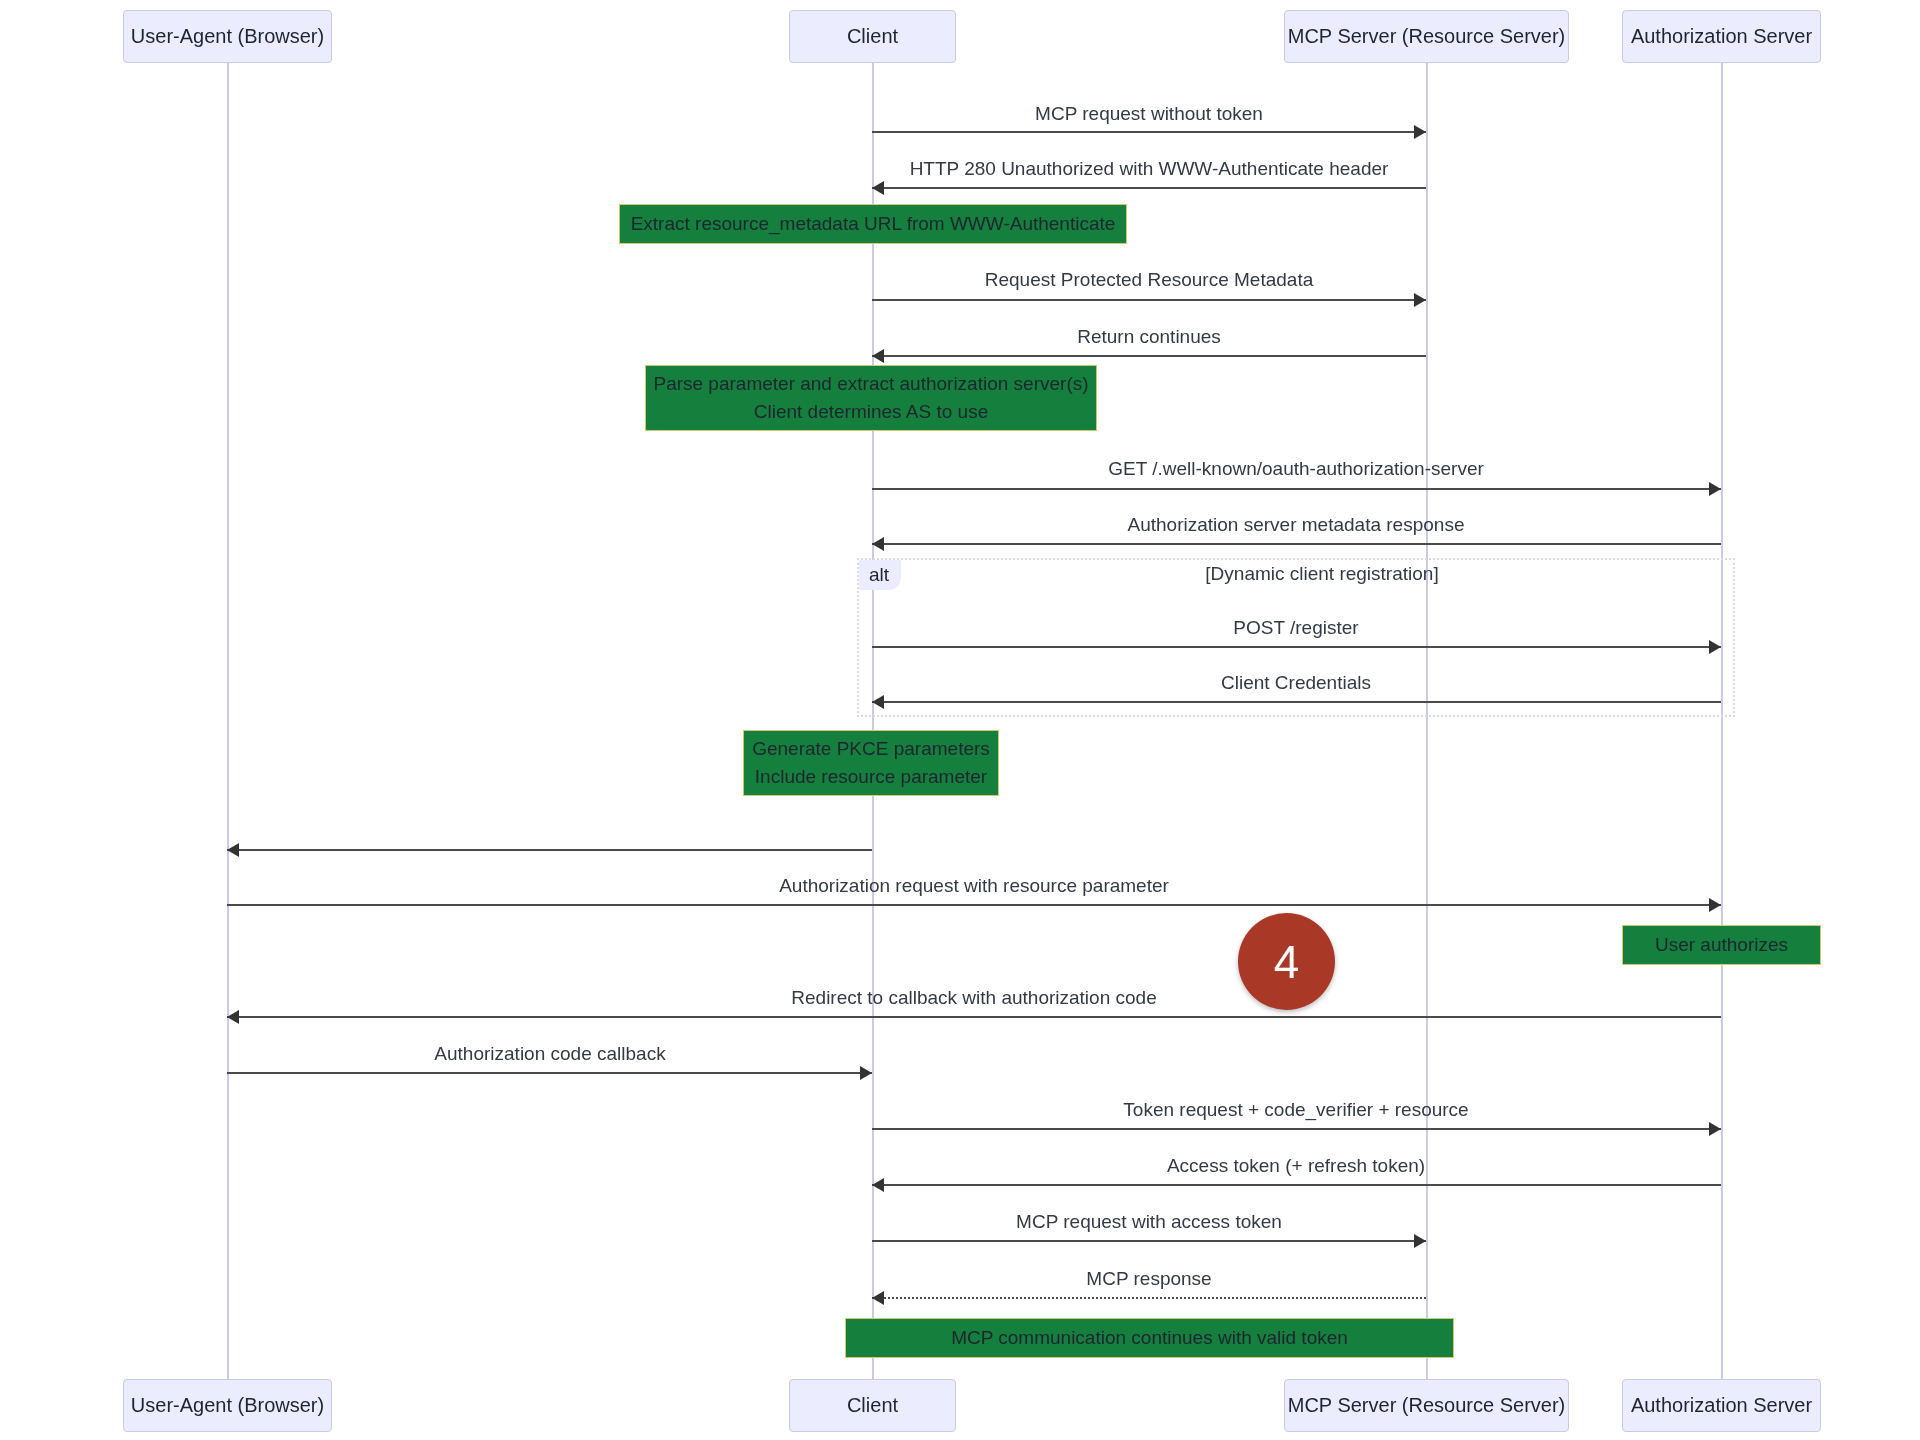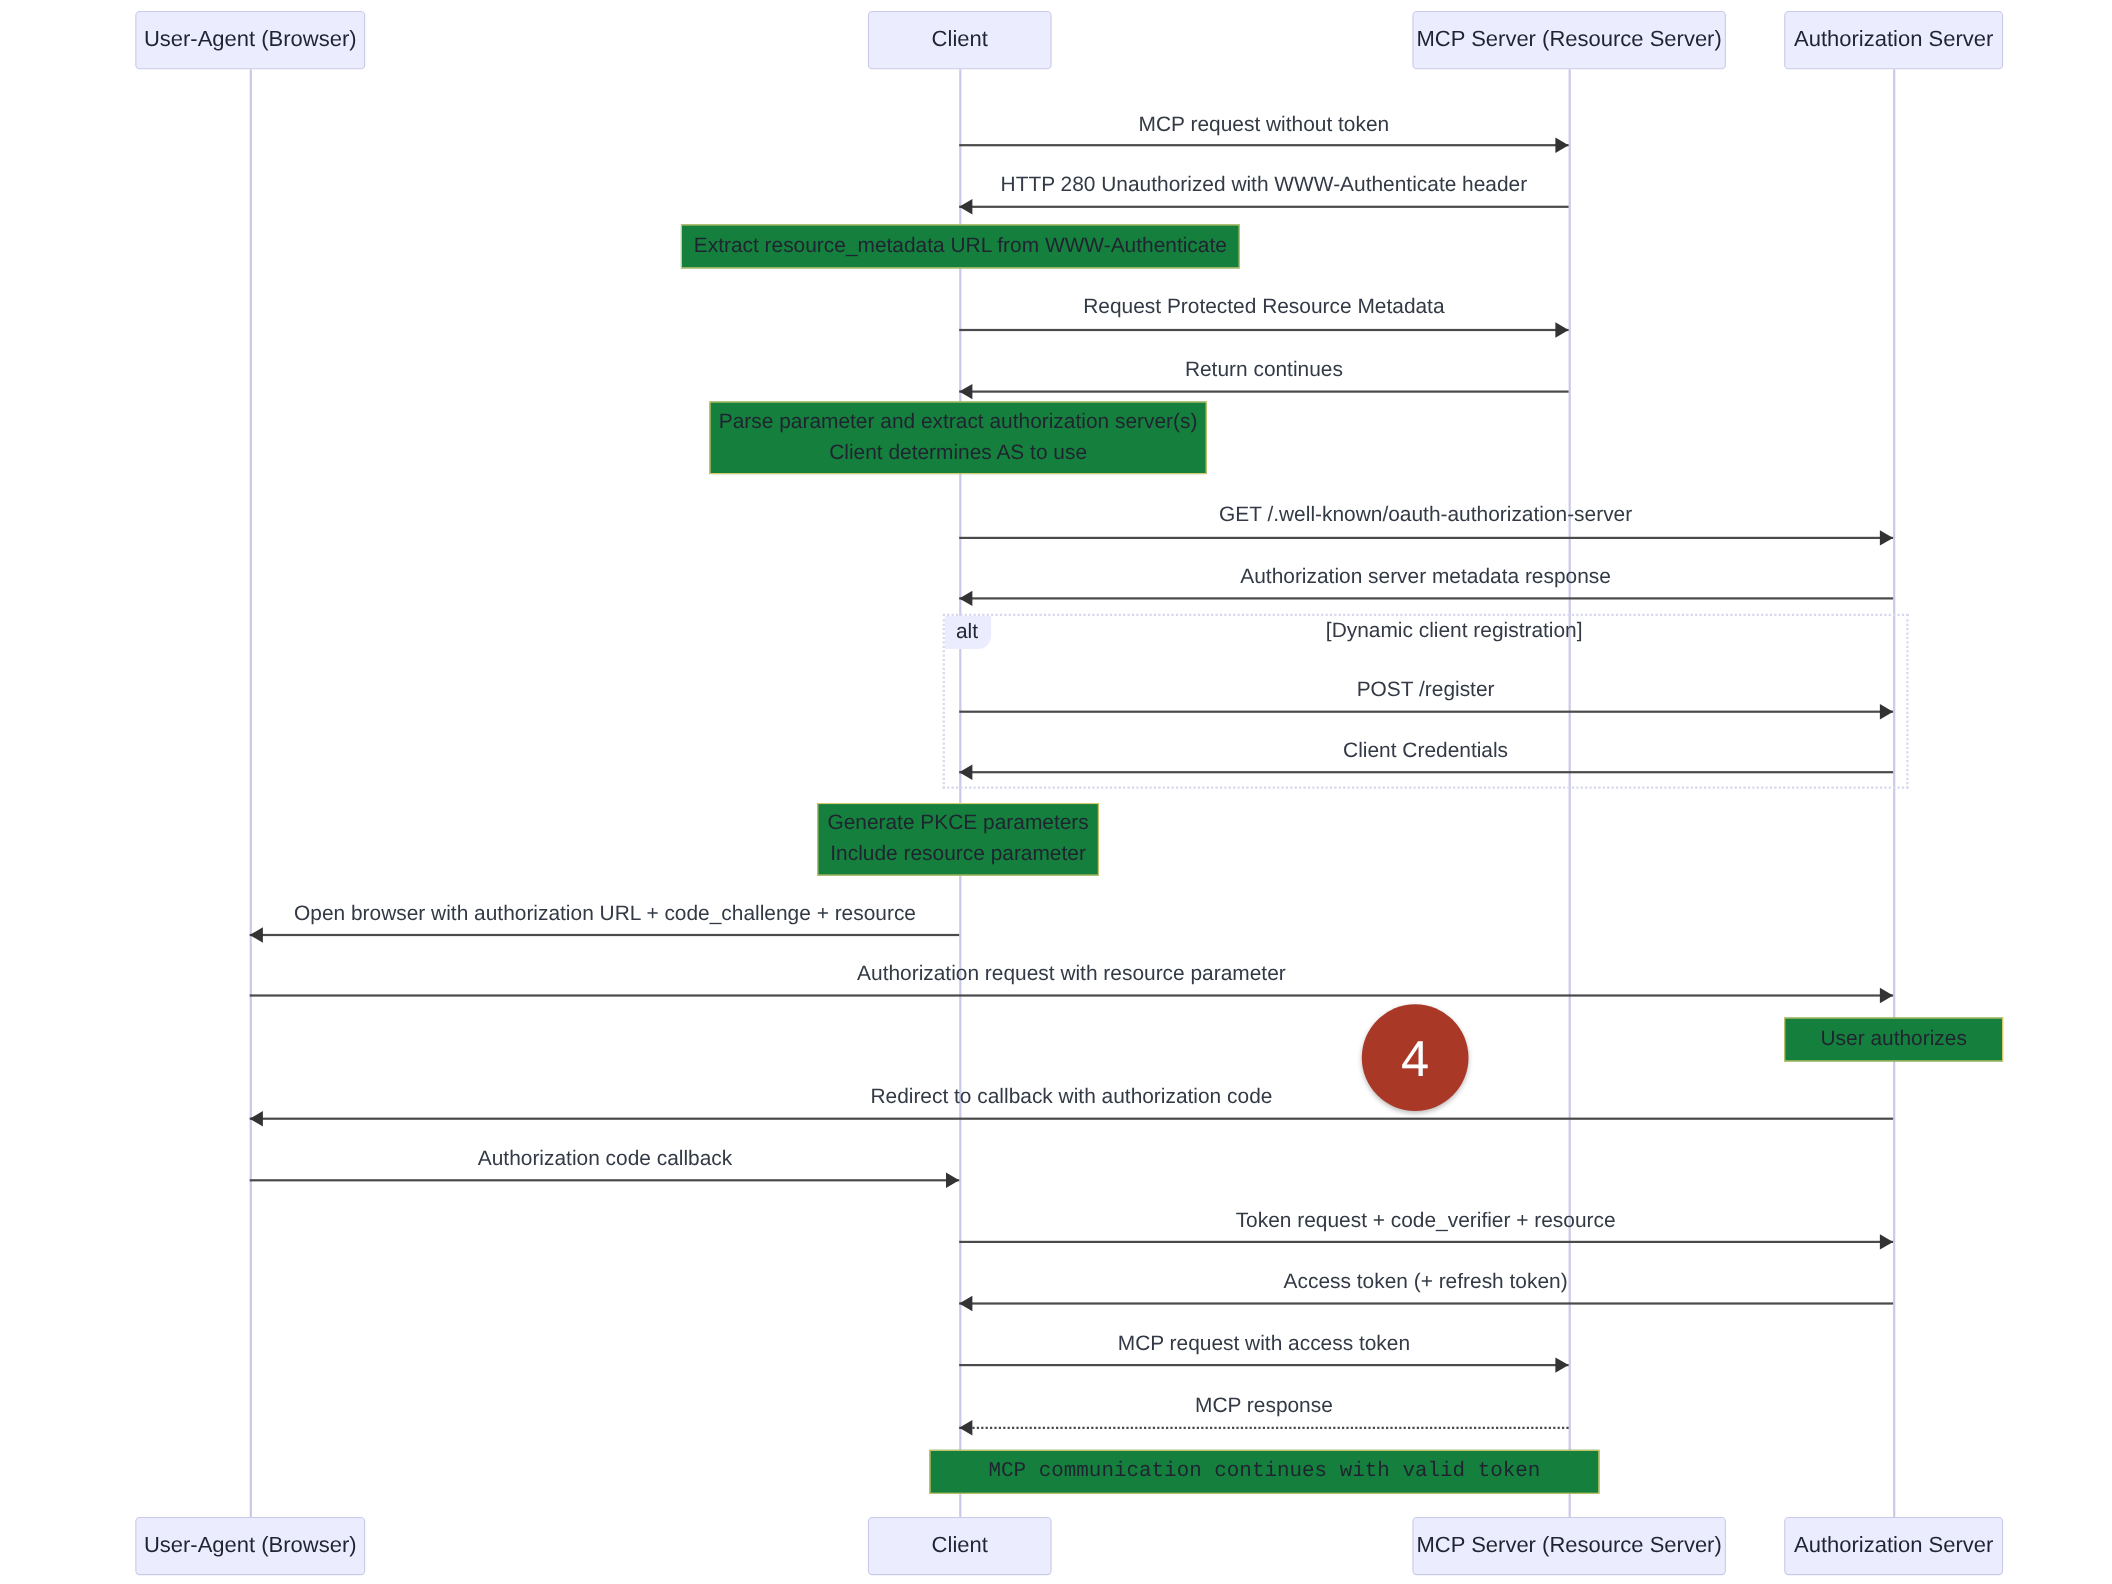--- a/index.html
+++ b/index.html
@@ -189,21 +189,20 @@
 
   <div class="msg-label" style="left:1296px; top:672px;">Client Credentials</div>
   <div class="msg-line" style="left:872px; top:701px; width:849px;"></div>
   <div class="arrow-head left" style="left:872px; top:695px;"></div>
 
   <div class="note" style="left:743px; top:730px; width:256px; height:66px;text-align:center;">
     <span class="note-line">Generate PKCE parameters</span>
     <span class="note-line">Include resource parameter</span>
   </div>
 
-  <div class="msg-label" style="left:550px; top:820px;">Open browser with authorization URL + code_challenge + resource</div>
   <div class="msg-line" style="left:227px; top:849px; width:645px;"></div>
   <div class="arrow-head left" style="left:227px; top:843px;"></div>
 
   <div class="msg-label" style="left:974px; top:875px;">Authorization request with resource parameter</div>
   <div class="msg-line" style="left:227px; top:904px; width:1494px;"></div>
   <div class="arrow-head right" style="left:1709px; top:898px;"></div>
 
   <div class="note" style="left:1622px; top:925px; width:199px; height:40px;">
     <span class="note-line">User authorizes</span>
   </div>
@@ -225,21 +224,21 @@
   <div class="arrow-head left" style="left:872px; top:1178px;"></div>
 
   <div class="msg-label" style="left:1149px; top:1211px;">MCP request with access token</div>
   <div class="msg-line" style="left:872px; top:1240px; width:554px;"></div>
   <div class="arrow-head right" style="left:1414px; top:1234px;"></div>
 
   <div class="msg-label" style="left:1149px; top:1268px;">MCP response</div>
   <div class="msg-line dotted" style="left:872px; top:1297px; width:554px;"></div>
   <div class="arrow-head left" style="left:872px; top:1291px;"></div>
 
-  <div class="note" style="left:845px; top:1318px; width:609px; height:40px;font-family:Liberation Mono, monospace;">
+  <div class="note" style="left:845px; top:1318px; width:609px; height:40px;">
     <span class="note-line">MCP communication continues with valid token</span>
   </div>
 
   <div class="participant" style="left:123px; top:1379px; width:209px; height:53px;">
     <span>User-Agent (Browser)</span>
   </div>
   <div class="participant" style="left:789px; top:1379px; width:167px; height:53px;">
     <span>Client</span>
   </div>
   <div class="participant" style="left:1284px; top:1379px; width:285px; height:53px;">

